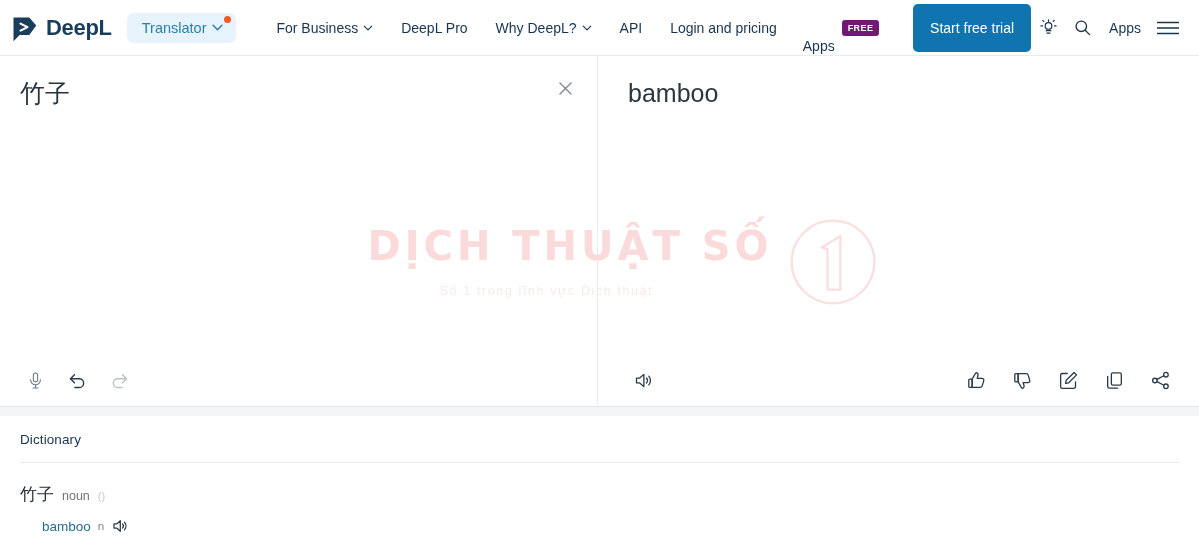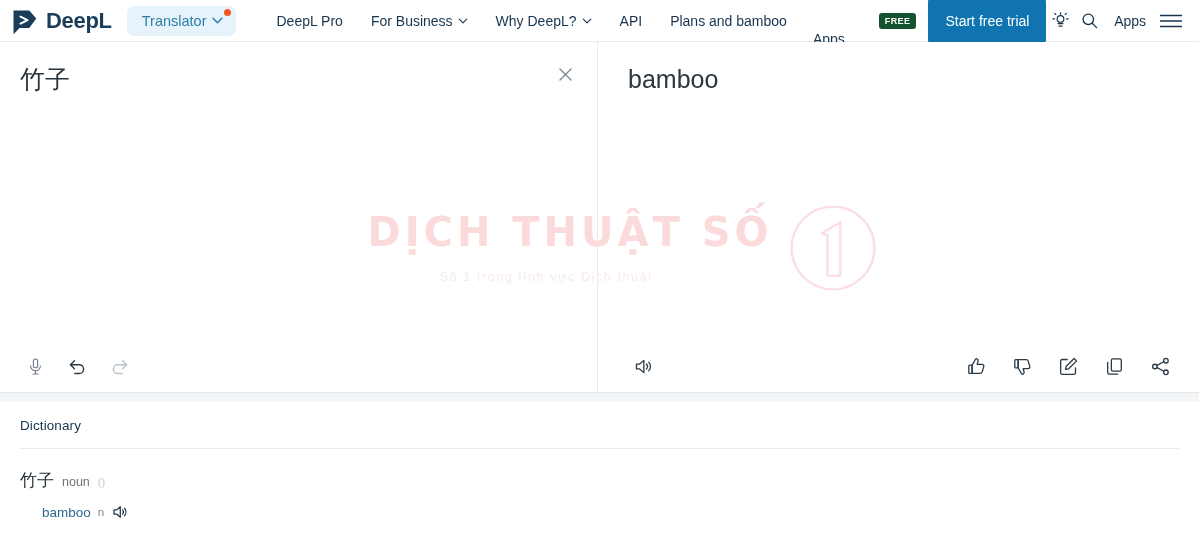--- a/index.html
+++ b/index.html
@@ -6,21 +6,21 @@
   html, body {
     width: 1199px; height: 543px;
     background: #ffffff;
     font-family: "Liberation Sans", sans-serif;
     color: #0f2b46;
     overflow: hidden;
   }
 
   
   .header {
-    height: 42px;
+    height: 56px;
     display: flex;
     align-items: center;
     padding: 0 14px 0 10px;
     border-bottom: 1px solid #e7eaee;
     background: #ffffff;
   }
   .logo-wrap { display: flex; align-items: center; gap: 8px; flex: 0 0 auto; }
   .logo-mark { width: 28px; height: 28px; display: block; }
   .logo-text {
     font-size: 22px; font-weight: bold; letter-spacing: -0.3px;
@@ -47,23 +47,23 @@
   .nav-item {
     display: flex; align-items: center; gap: 5px;
     font-size: 14px; color: #18344f;
     padding: 6px 14px; cursor: pointer; white-space: nowrap;
   }
   .nav-item .chev { width: 10px; height: 6px; }
 
   .apps-item { display: flex; align-items: center; gap: 7px; padding: 6px 12px; cursor: pointer; }
   .apps-item .lbl { font-size: 14px; color: #18344f; margin-top: 36px; }
   .free-badge {
-    background: #14532d; color: #fff;
+    background: #701a75; color: #fff;
     font-size: 9px; font-weight: bold; letter-spacing: 0.4px;
-    padding: 3px 6px; border-radius: 3px; margin-left: 27px;
+    padding: 3px 6px; border-radius: 3px;
   }
 
   .spacer { flex: 1 1 auto; }
 
   .trial-btn {
     background: #0f74af; color: #ffffff;
     font-size: 14px;
     border: none; border-radius: 5px;
     padding: 16px 17px;
     cursor: pointer; white-space: nowrap;
@@ -184,39 +184,39 @@
   <div class="translator-pill">
     <span class="lbl">Translator</span>
     <svg class="chev" viewBox="0 0 12 8">
       <path d="M1 1.5 L6 6.5 L11 1.5" fill="none" stroke="#2c7fa8" stroke-width="1.7" stroke-linecap="round" stroke-linejoin="round"></path>
     </svg>
     <span class="dot-badge"></span>
   </div>
 
   <nav class="nav">
     <div class="nav-item">
-      <span>DeepL Pro</span>
-    </div>
-    <div class="nav-item">
       <span>For Business</span>
       <svg class="chev" viewBox="0 0 12 8">
         <path d="M1 1.5 L6 6.5 L11 1.5" fill="none" stroke="#18344f" stroke-width="1.5" stroke-linecap="round" stroke-linejoin="round"></path>
       </svg>
     </div>
     <div class="nav-item">
+      <span>DeepL Pro</span>
+    </div>
+    <div class="nav-item">
       <span>Why DeepL?</span>
       <svg class="chev" viewBox="0 0 12 8">
         <path d="M1 1.5 L6 6.5 L11 1.5" fill="none" stroke="#18344f" stroke-width="1.5" stroke-linecap="round" stroke-linejoin="round"></path>
       </svg>
     </div>
     <div class="nav-item">
       <span>API</span>
     </div>
     <div class="nav-item">
-      <span>Plans and bamboo</span>
+      <span>Login and pricing</span>
     </div>
     <div class="apps-item">
       <span class="lbl">Apps</span>
       <span class="free-badge">FREE</span>
     </div>
   </nav>
 
   <div class="spacer"></div>
 
   <button class="trial-btn">Start free trial</button>

